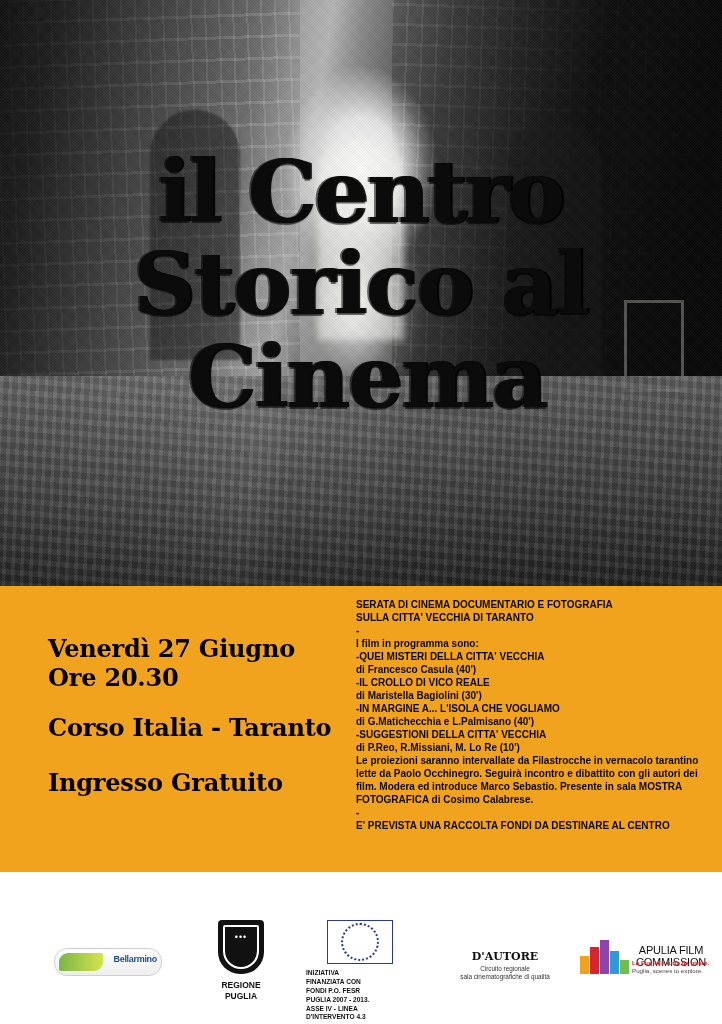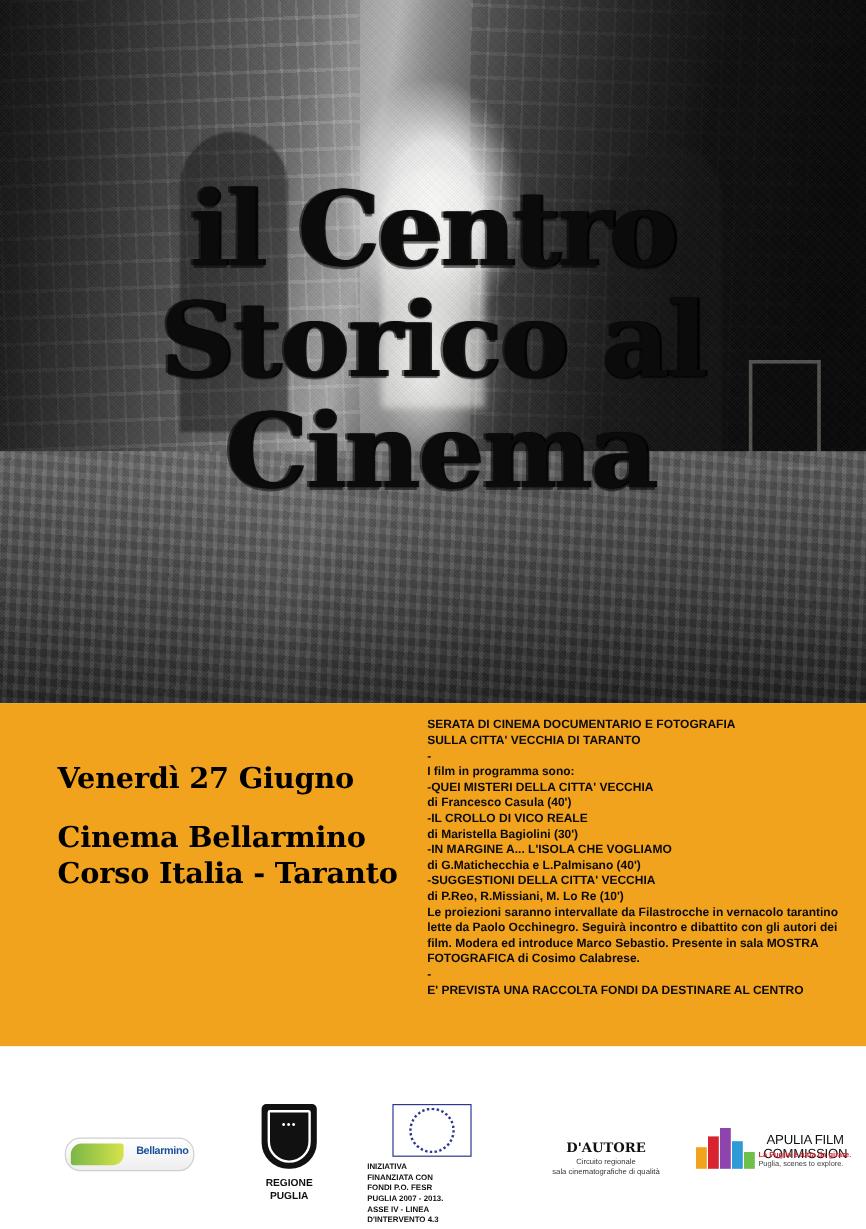--- a/index.html
+++ b/index.html
@@ -270,24 +270,25 @@
   <div class="title-block">
     <span class="title-line l1">il Centro</span>
     <span class="title-line l2">Storico al</span>
     <span class="title-line l3">Cinema</span>
   </div>
 
   <div class="band">
 
     <div class="band-left">
       <div class="big">Venerdì 27 Giugno</div>
+      <div class="big">Ore 20.30</div>
       <div class="gap"></div>
-      <div class="big">Cinema Bellarmino</div>
       <div class="big">Corso Italia - Taranto</div>
       <div class="gap2"></div>
+      <div class="big">Ingresso Gratuito</div>
     </div>
 
     <div class="band-right">
       <div class="row">SERATA DI CINEMA DOCUMENTARIO E FOTOGRAFIA</div>
       <div class="row">SULLA CITTA' VECCHIA DI TARANTO</div>
       <div class="row dash">-</div>
       <div class="row">I film in programma sono:</div>
 
       <div class="row">-QUEI MISTERI DELLA CITTA' VECCHIA</div>
       <div class="row">di Francesco Casula (40')</div>

